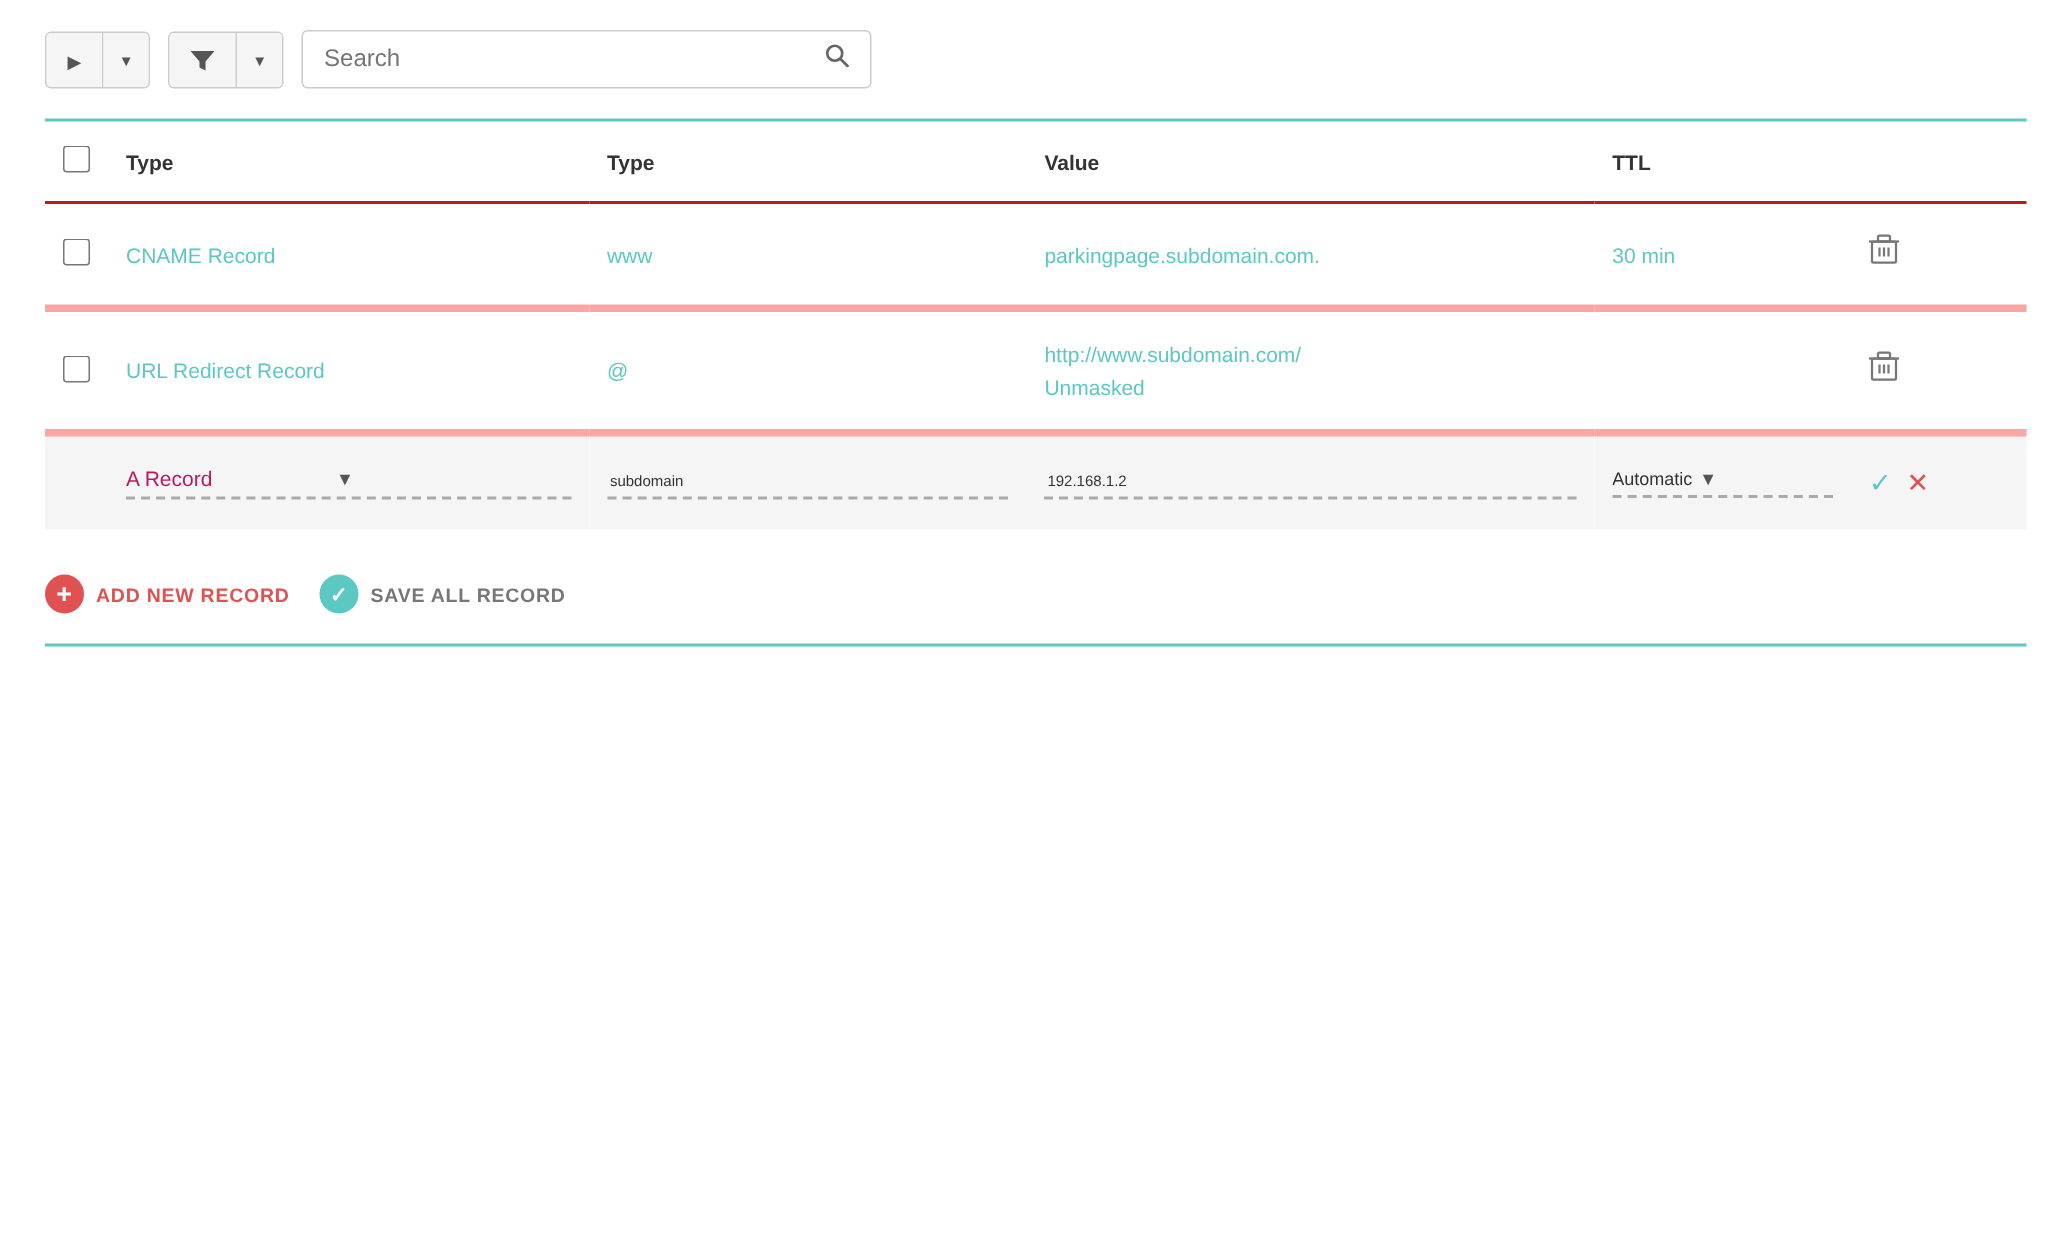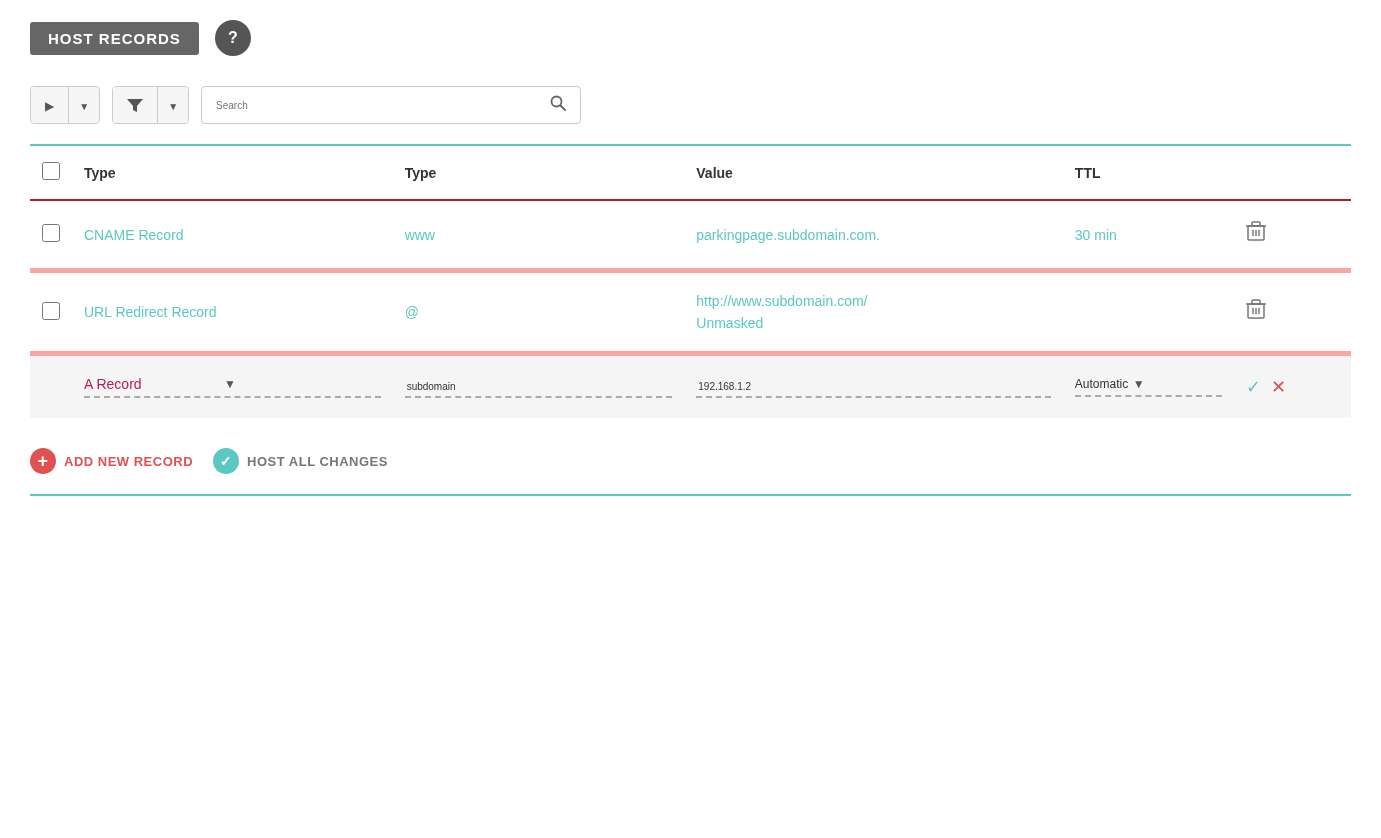--- a/index.html
+++ b/index.html
@@ -97,21 +97,21 @@
       border-radius: 4px;
       padding: 8px 14px;
       width: 380px;
       background: #fff;
     }
 
     .search-input {
       border: none;
       outline: none;
       flex: 1;
-      font-size: 10px;
+      font-size: 16px;
       color: #999;
       background: transparent;
     }
 
     .search-icon-btn {
       background: none;
       border: none;
       cursor: pointer;
       color: #666;
       font-size: 16px;
@@ -330,24 +330,20 @@
     .caret::before {
       content: '▼';
       font-size: 10px;
     }
   </style>
 </head>
 <body>
 
 <div class="page-container">
 
-  <div class="header">
-    <div class="title-badge">HOST RECORDS</div>
-    <button class="help-btn">?</button>
-  </div>
 
   <div class="toolbar">
 
     <div class="btn-group">
       <button class="btn-icon">
         <span class="play-icon"></span>
       </button>
       <div class="btn-divider"></div>
       <button class="btn-dropdown">
         <span class="caret"></span>
@@ -487,17 +483,17 @@
     </tbody>
   </table>
 
   <div class="bottom-actions">
     <button class="add-record-btn">
       <span class="add-icon">+</span>
       <span>ADD NEW RECORD</span>
     </button>
     <button class="save-all-btn">
       <span class="save-icon">✓</span>
-      <span>HOST ALL CHANGES</span>
+      <span>SAVE ALL RECORD</span>
     </button>
   </div>
 
 </div>
 
 </body></html>

